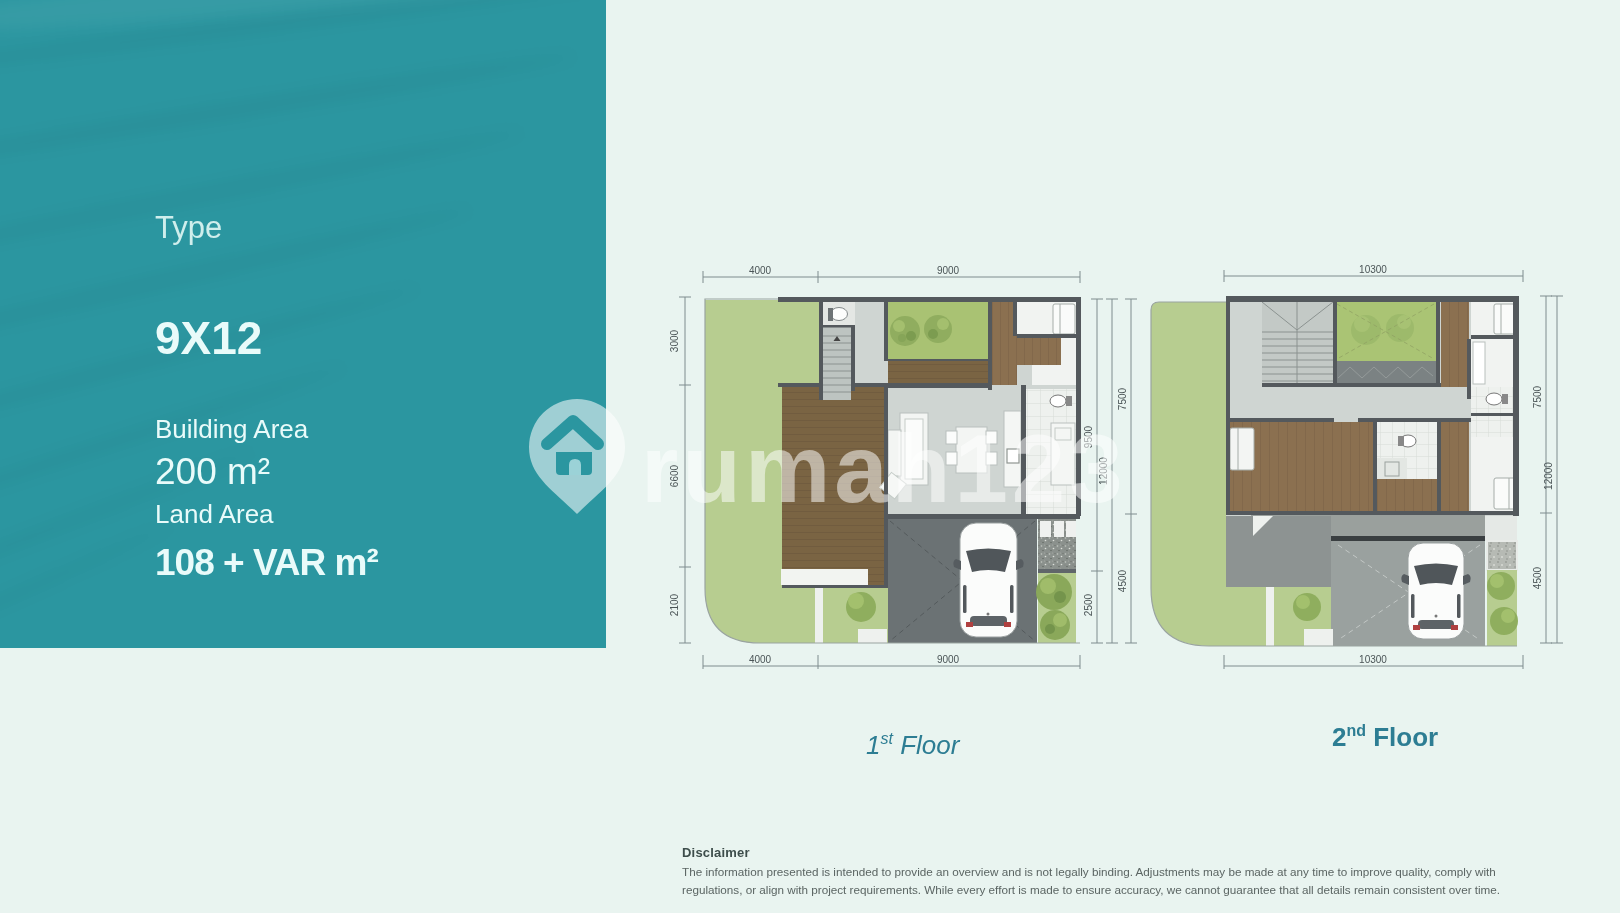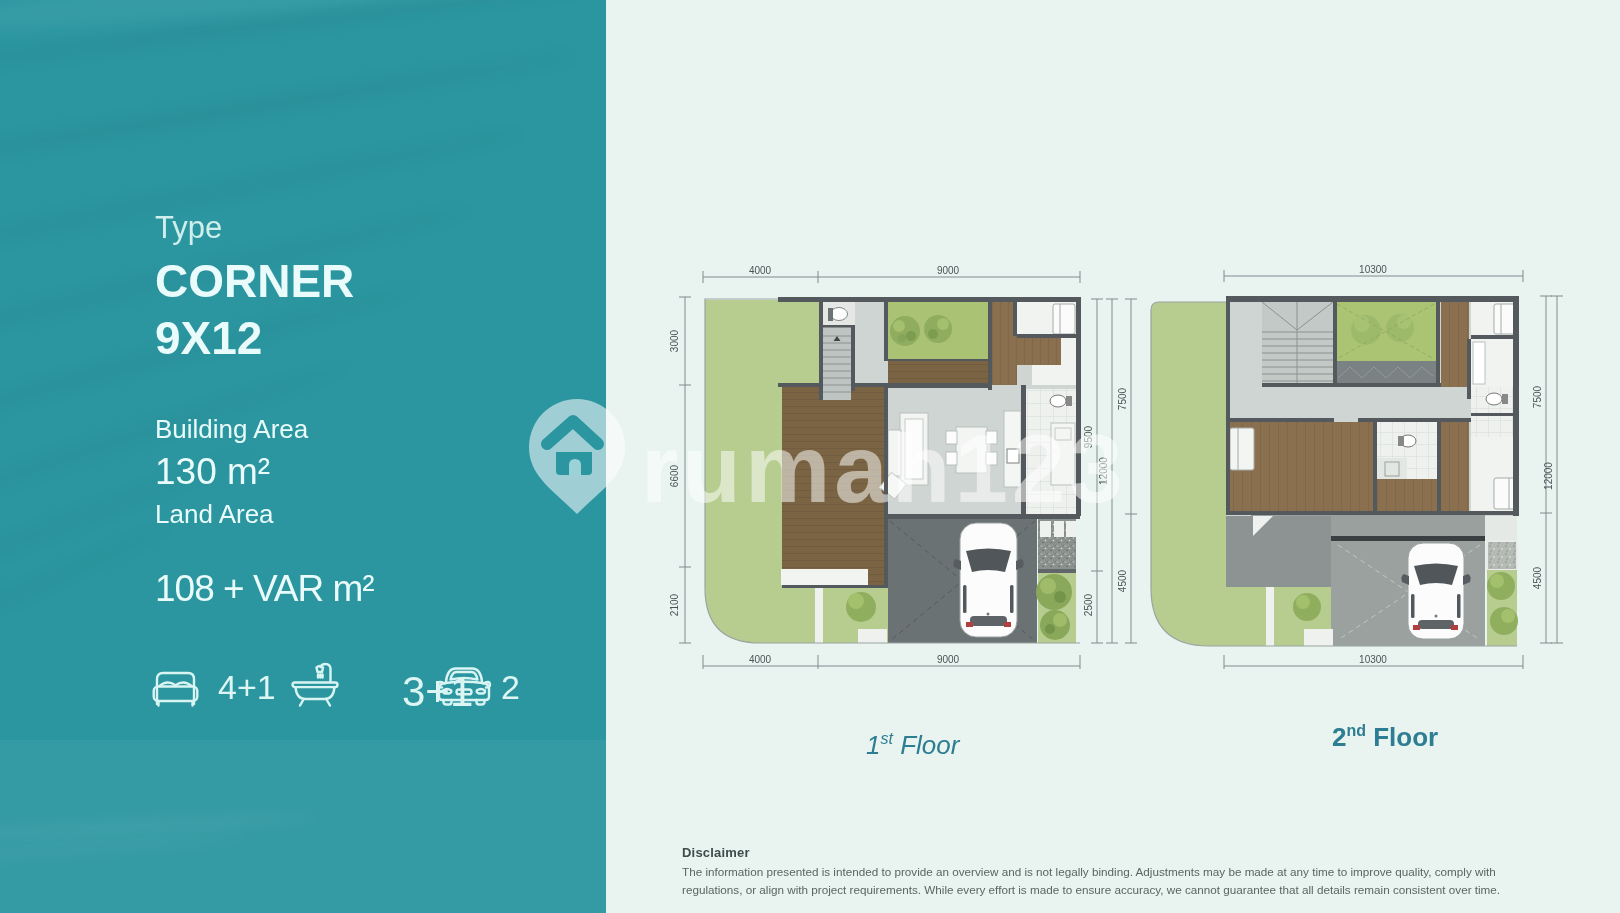--- a/index.html
+++ b/index.html
@@ -1,20 +1,20 @@
 <!DOCTYPE html>
 <html><head>
 <meta charset="utf-8">
 <style>
   * { margin:0; padding:0; box-sizing:border-box; }
   html,body { width:1620px; height:913px; overflow:hidden; }
   body { position:relative; font-family:"Liberation Sans", sans-serif; background:#e9f4f0; }
   .abs { position:absolute; }
   
-  #panel { left:0; top:0; width:606px; height:913px; background:#2b96a0; overflow:hidden; }
+  #panel { left:0; top:0; width:606px; height:648px; background:#2b96a0; overflow:hidden; }
   .palm { position:absolute; border-radius:50%; filter:blur(7px); }
   #panel .txt { position:absolute; left:155px; color:#e9fbfa; }
   .lbl { color:#cfeeec; }
   
   #wmtext { left:641px; top:414px; font-size:96px; font-weight:bold; letter-spacing:4px; color:rgba(255,255,255,0.52); z-index:30; }
   
   .floorlbl { color:#2d7d93; font-size:26px; z-index:5; }
   .floorlbl sup { font-size:16px; }
   
   #disc { left:682px; top:843px; z-index:5; white-space:nowrap; }
@@ -30,26 +30,25 @@
     <div class="palm" style="left:-180px;top:275px;width:660px;height:18px;background:rgba(0,0,0,0.035);transform:rotate(-13deg);"></div>
     <div class="palm" style="left:-190px;top:360px;width:620px;height:16px;background:rgba(0,0,0,0.035);transform:rotate(-15deg);"></div>
     <div class="palm" style="left:-200px;top:445px;width:560px;height:16px;background:rgba(0,0,0,0.032);transform:rotate(-18deg);"></div>
     <div class="palm" style="left:-210px;top:530px;width:480px;height:14px;background:rgba(0,0,0,0.03);transform:rotate(-21deg);"></div>
     <div class="palm" style="left:-210px;top:600px;width:400px;height:12px;background:rgba(0,0,0,0.03);transform:rotate(-24deg);"></div>
     <div class="palm" style="left:-100px;top:-30px;width:800px;height:40px;background:rgba(255,255,255,0.05);transform:rotate(-5deg);"></div>
     <div style="position:absolute;left:0;top:740px;width:606px;height:173px;background:rgba(255,255,255,0.045);"></div>
     <div class="palm" style="left:-80px;top:822px;width:400px;height:10px;background:rgba(255,255,255,0.07);transform:rotate(-3deg);"></div>
     <div class="palm" style="left:-100px;top:845px;width:350px;height:8px;background:rgba(255,255,255,0.06);transform:rotate(-4deg);"></div>
     <div class="txt" style="top:210px;font-size:31px;color:#cfeeec;">Type</div>
-    <div class="txt" style="top:254px;font-size:46px;font-weight:bold;">CORNER</div>
     <div class="txt" style="top:311px;font-size:46px;font-weight:bold;">9X12</div>
     <div class="txt lbl" style="top:414px;font-size:26px;">Building Area</div>
-    <div class="txt" style="top:451px;font-size:37px;">130 m²</div>
+    <div class="txt" style="top:451px;font-size:37px;">200 m²</div>
     <div class="txt lbl" style="top:499px;font-size:26px;">Land Area</div>
-    <div class="txt" style="top:568px;font-size:37px;letter-spacing:-1px;">108 + VAR m²</div>
+    <div class="txt" style="top:542px;font-size:37px;letter-spacing:-1px;font-weight:bold;">108 + VAR m²</div>
     <div id="iconrow" style="position:absolute;left:0;top:0;width:606px;height:913px;text-align:right;">
       <svg style="position:absolute;left:152px;top:670px;" width="47" height="37" viewBox="0 0 47 37" fill="none" stroke="#d9f5f3" stroke-width="2.4" stroke-linecap="round" stroke-linejoin="round">
         <path d="M5 34 V9 Q5 3 11 3 H36 Q42 3 42 9 V34"></path>
         <rect x="1.7" y="16.5" width="43.6" height="14.5" rx="4.5"></rect>
         <path d="M7.5 16 Q15 9.5 23.5 15.2"></path>
         <path d="M23.5 15.2 Q32 9.5 39.5 16"></path>
         <path d="M6.5 31 V35.5 M40.5 31 V35.5"></path>
       </svg>
       <div style="position:absolute;left:218px;top:668px;font-size:34px;color:#ddf6f4;">4+1</div>
       <svg style="position:absolute;left:291px;top:662px;" width="48" height="46" viewBox="0 0 48 46" fill="none" stroke="#d9f5f3" stroke-width="2.4" stroke-linecap="round" stroke-linejoin="round">

